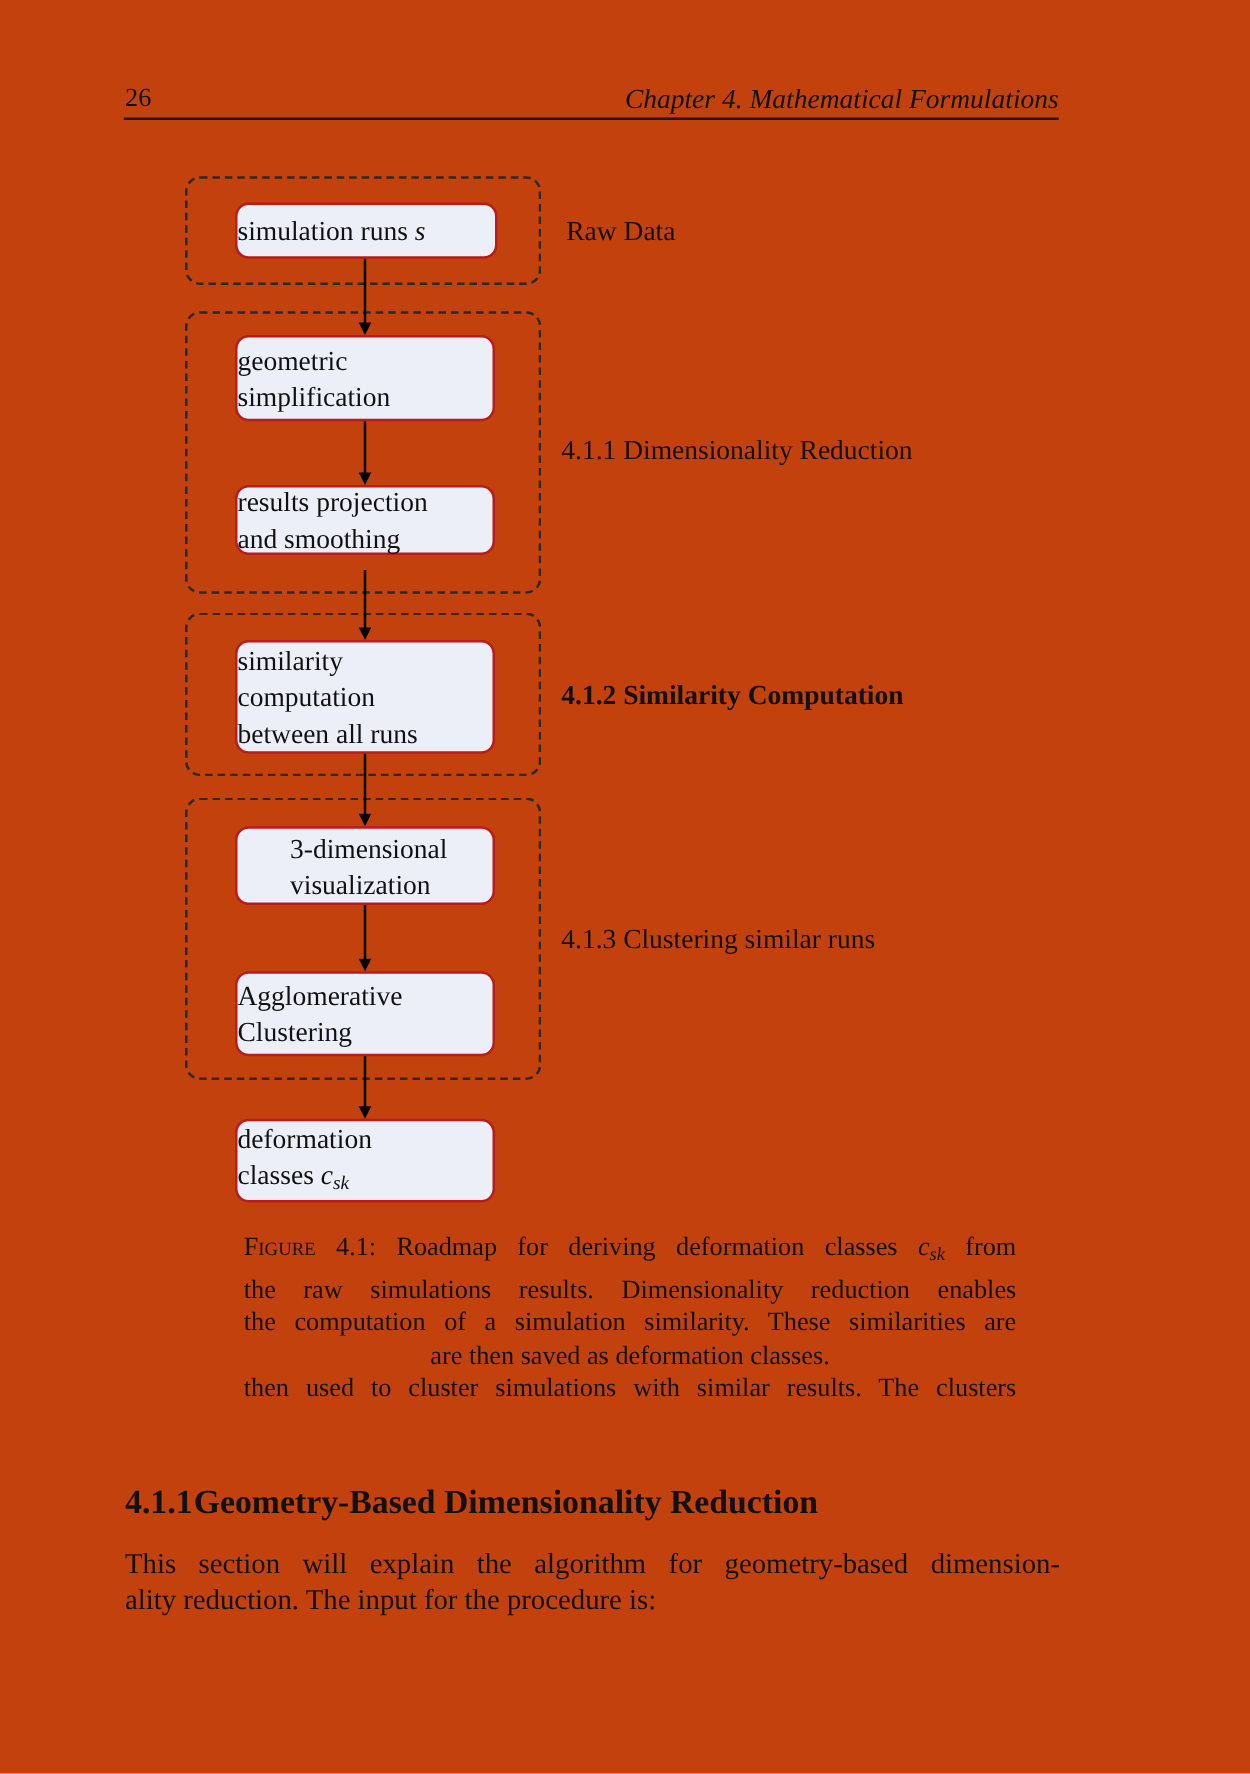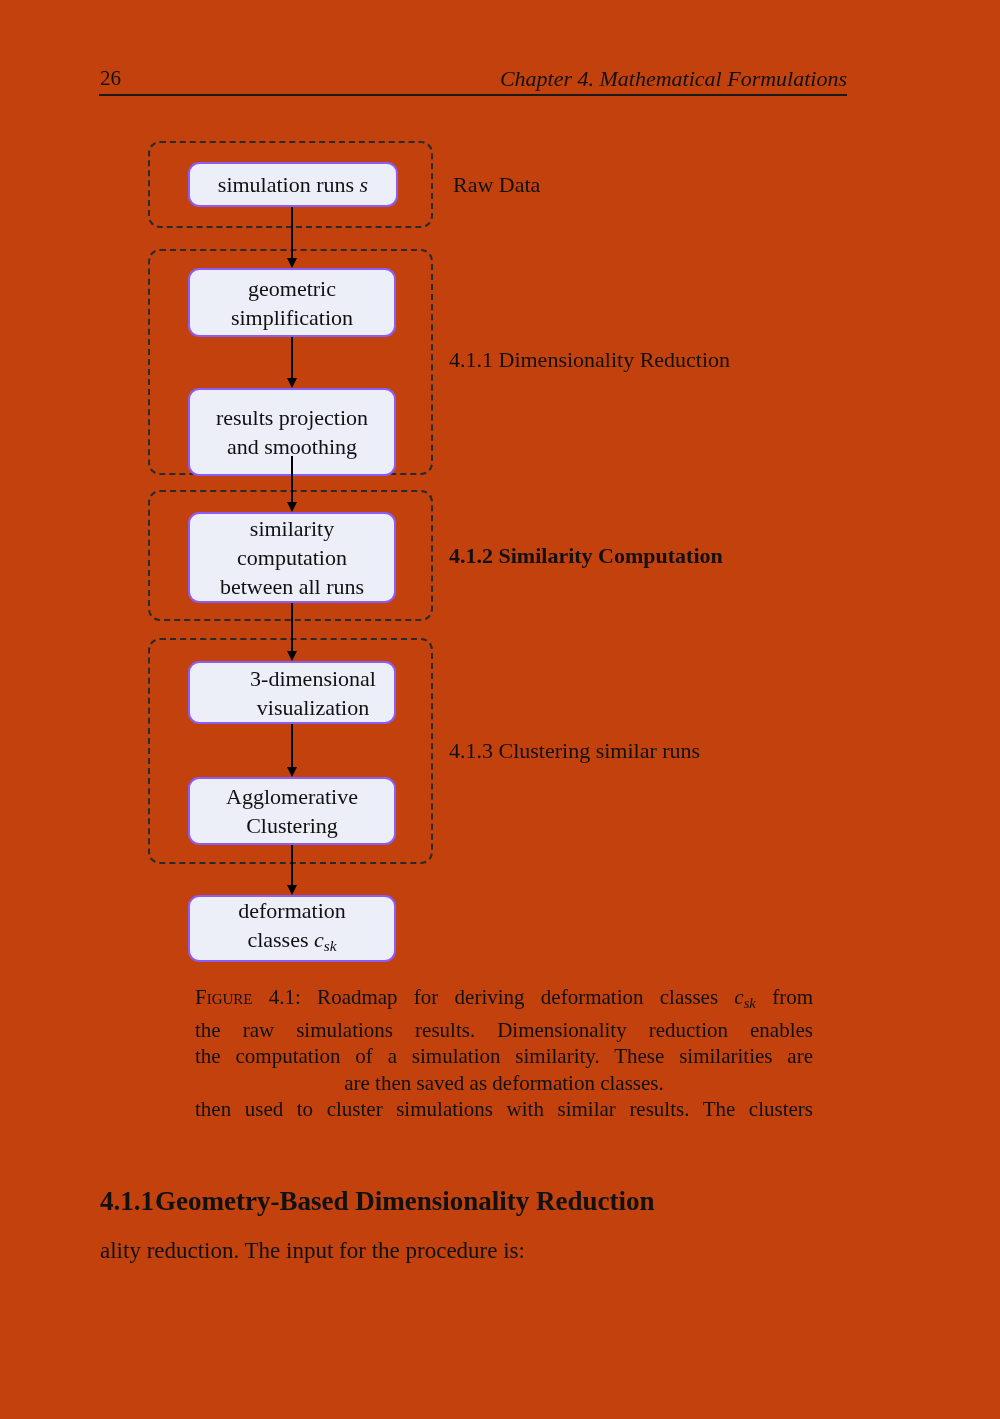--- a/index.html
+++ b/index.html
@@ -7,22 +7,22 @@
     position:relative;width:1000px;height:1419px;background:#c2410c;
     font-family:"Liberation Serif","DejaVu Serif",serif;color:#111111;overflow:hidden;
   }
   
   .page-number{position:absolute;left:100px;top:66px;font-size:21px;}
   .chapter-title{position:absolute;right:153px;top:66px;font-size:22px;font-style:italic;white-space:nowrap;}
   .header-rule{position:absolute;left:99px;top:94px;width:748px;height:2px;background:#1a1a1a;}
   
   .flow-group{position:absolute;border:2px dashed #2a2a2a;border-radius:12px;box-sizing:border-box;}
   .flow-node{
-    position:absolute;background:#eceef8;border:2px solid #8b5cf6;border-radius:11px;
-    box-sizing:border-box;display:flex;flex-direction:column;align-items:center;justify-content:center;
+    position:absolute;background:#eceef8;border:2px solid #b91c1c;border-radius:11px;
+    box-sizing:border-box;display:flex;flex-direction:column;align-items:flex-start;justify-content:center;
     font-size:22px;line-height:29px;text-align:center;z-index:2;
   }
   .group-label{position:absolute;font-size:22px;white-space:nowrap;}
   .arrow{position:absolute;width:10px;margin-left:-5px;z-index:3;}
   .arrow-line{position:absolute;left:50%;top:0;bottom:7px;width:1.6px;margin-left:-0.8px;background:#000;}
   .arrow-head{position:absolute;left:50%;bottom:0;margin-left:-5px;width:0;height:0;
     border-left:5px solid transparent;border-right:5px solid transparent;border-top:10px solid #000;}
   .mi{font-style:italic;}
   .msub{font-style:italic;font-size:0.7em;vertical-align:-0.28em;}
   
@@ -57,21 +57,21 @@
 
     <div class="flow-node" style="left:188px;top:162px;width:210px;height:45px;">
       <div><span>simulation runs </span><span class="mi">s</span></div>
     </div>
 
     <div class="flow-node" style="left:188px;top:268px;width:208px;height:69px;">
       <div>geometric</div>
       <div>simplification</div>
     </div>
 
-    <div class="flow-node" style="left:188px;top:388px;width:208px;height:88px;">
+    <div class="flow-node" style="left:188px;top:388px;width:208px;height:56px;">
       <div>results projection</div>
       <div>and smoothing</div>
     </div>
 
     <div class="flow-node" style="left:188px;top:512px;width:208px;height:91px;">
       <div>similarity</div>
       <div>computation</div>
       <div>between all runs</div>
     </div>
 
@@ -127,16 +127,17 @@
       <div class="cap-line last">are then saved as deformation classes.</div>
       <div class="cap-line">then used to cluster simulations with similar results. The clusters</div>
     </div>
   </div>
 
   <div class="section-heading">
     <span class="section-number">4.1.1</span><span>Geometry-Based Dimensionality Reduction</span>
   </div>
 
   <div class="body-par">
+    <div class="body-line">This section will explain the algorithm for geometry-based dimension-</div>
     <div class="body-line last">ality reduction. The input for the procedure is:</div>
   </div>
 
 </div>
 
 </body></html>

